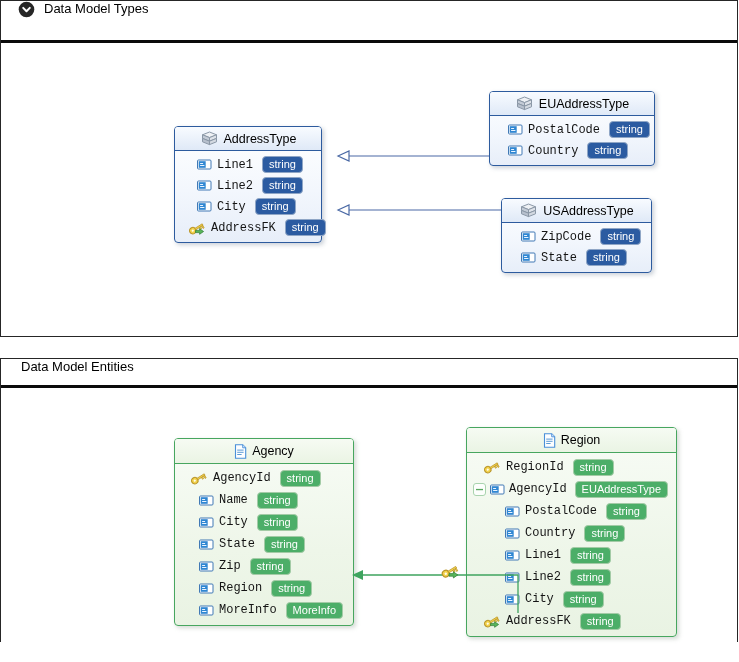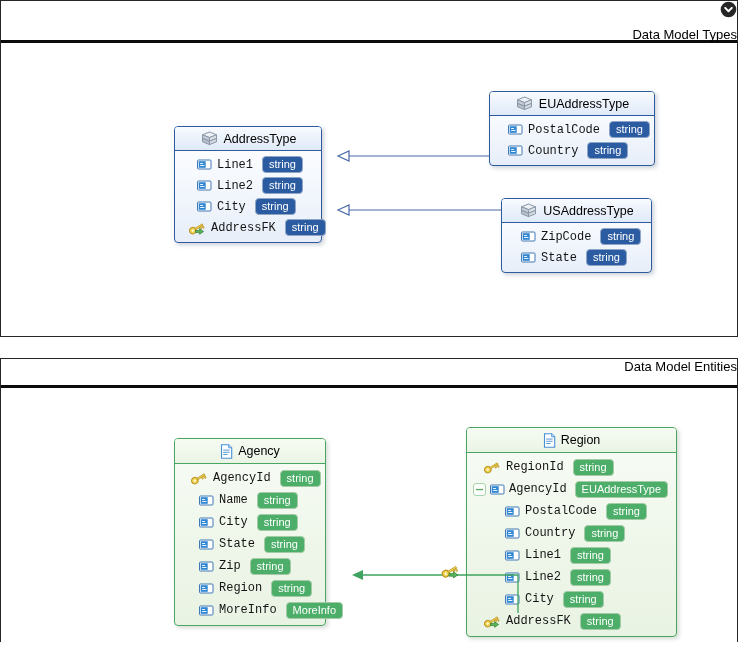--- a/index.html
+++ b/index.html
@@ -2,21 +2,21 @@
 <html><head>
 <meta charset="utf-8">
 <style>
   html,body{margin:0;padding:0;background:#fff;}
   .screen{position:relative;width:739px;height:662px;background:#ffffff;overflow:hidden;
           font-family:"Liberation Sans", sans-serif;}
   
   .panel{position:absolute;background:#fff;border:1px solid #262626;box-sizing:border-box;}
   .panel1{left:0;top:0;width:738px;height:337px;}
   .panel2{left:0;top:358px;width:738px;height:284px;border-bottom:none;}
-  .phead{display:flex;align-items:flex-end;border-bottom:3px solid #0b0b0b;box-sizing:border-box;flex-direction:column;}
+  .phead{display:flex;align-items:flex-start;border-bottom:3px solid #0b0b0b;box-sizing:border-box;}
   .panel1 .phead{height:42px;padding-left:17px;gap:9px;}
   .panel2 .phead{height:29px;padding-left:20px;}
   .ptitle{font-size:13px;color:#000;}
   .picn{display:flex;align-items:center;}
   
   .entity{position:absolute;border-radius:4px;z-index:1;box-sizing:border-box;--rowpad:22px;}
   .entity.blue{border:1.5px solid #2d5b9e;background:linear-gradient(180deg,#ffffff 0%,#f3f7fd 55%,#e7eef9 100%);
                box-shadow:2px 2px 4px rgba(140,152,168,.45);}
   .entity.blue .ehead{border-bottom:1.5px solid #2d5b9e;background:linear-gradient(180deg,#f8fbff,#dfe9f7);}
   .entity.green{border:1.5px solid #47a65f;background:linear-gradient(180deg,#f8fcf6 0%,#eef6e9 60%,#e9f3e3 100%);
@@ -207,21 +207,21 @@
               <rect x="3.1" y="4" width="3" height="1" fill="#eaf4ff"></rect>
               <rect x="3.1" y="6" width="4.3" height="1" fill="#eaf4ff"></rect>
             </svg>
           </span>
           <span class="pname">State</span>
           <span class="badge">string</span>
         </div>
       </div>
   </div>
 
-  <div class="entity green" style="left:174px;top:438px;width:152px;--rowpad:24px;">
+  <div class="entity green" style="left:174px;top:438px;width:180px;--rowpad:24px;">
     <div class="ehead">
       <span class="picn">
           <svg width="13" height="15" viewBox="0 0 13 15">
             <path d="M1.5,0.8 h7.2 l3,3 v10.4 h-10.2 z" fill="#fdfeff" stroke="#4a90d9" stroke-width="1.1"></path>
             <path d="M8.7,0.8 v3 h3" fill="#d6e8fa" stroke="#4a90d9" stroke-width="0.9"></path>
             <rect x="3.2" y="5.6" width="6.4" height="1" fill="#5b9bd5"></rect>
             <rect x="3.2" y="7.8" width="6.4" height="1" fill="#5b9bd5"></rect>
             <rect x="3.2" y="10" width="4.4" height="1" fill="#5b9bd5"></rect>
           </svg>
         </span>

